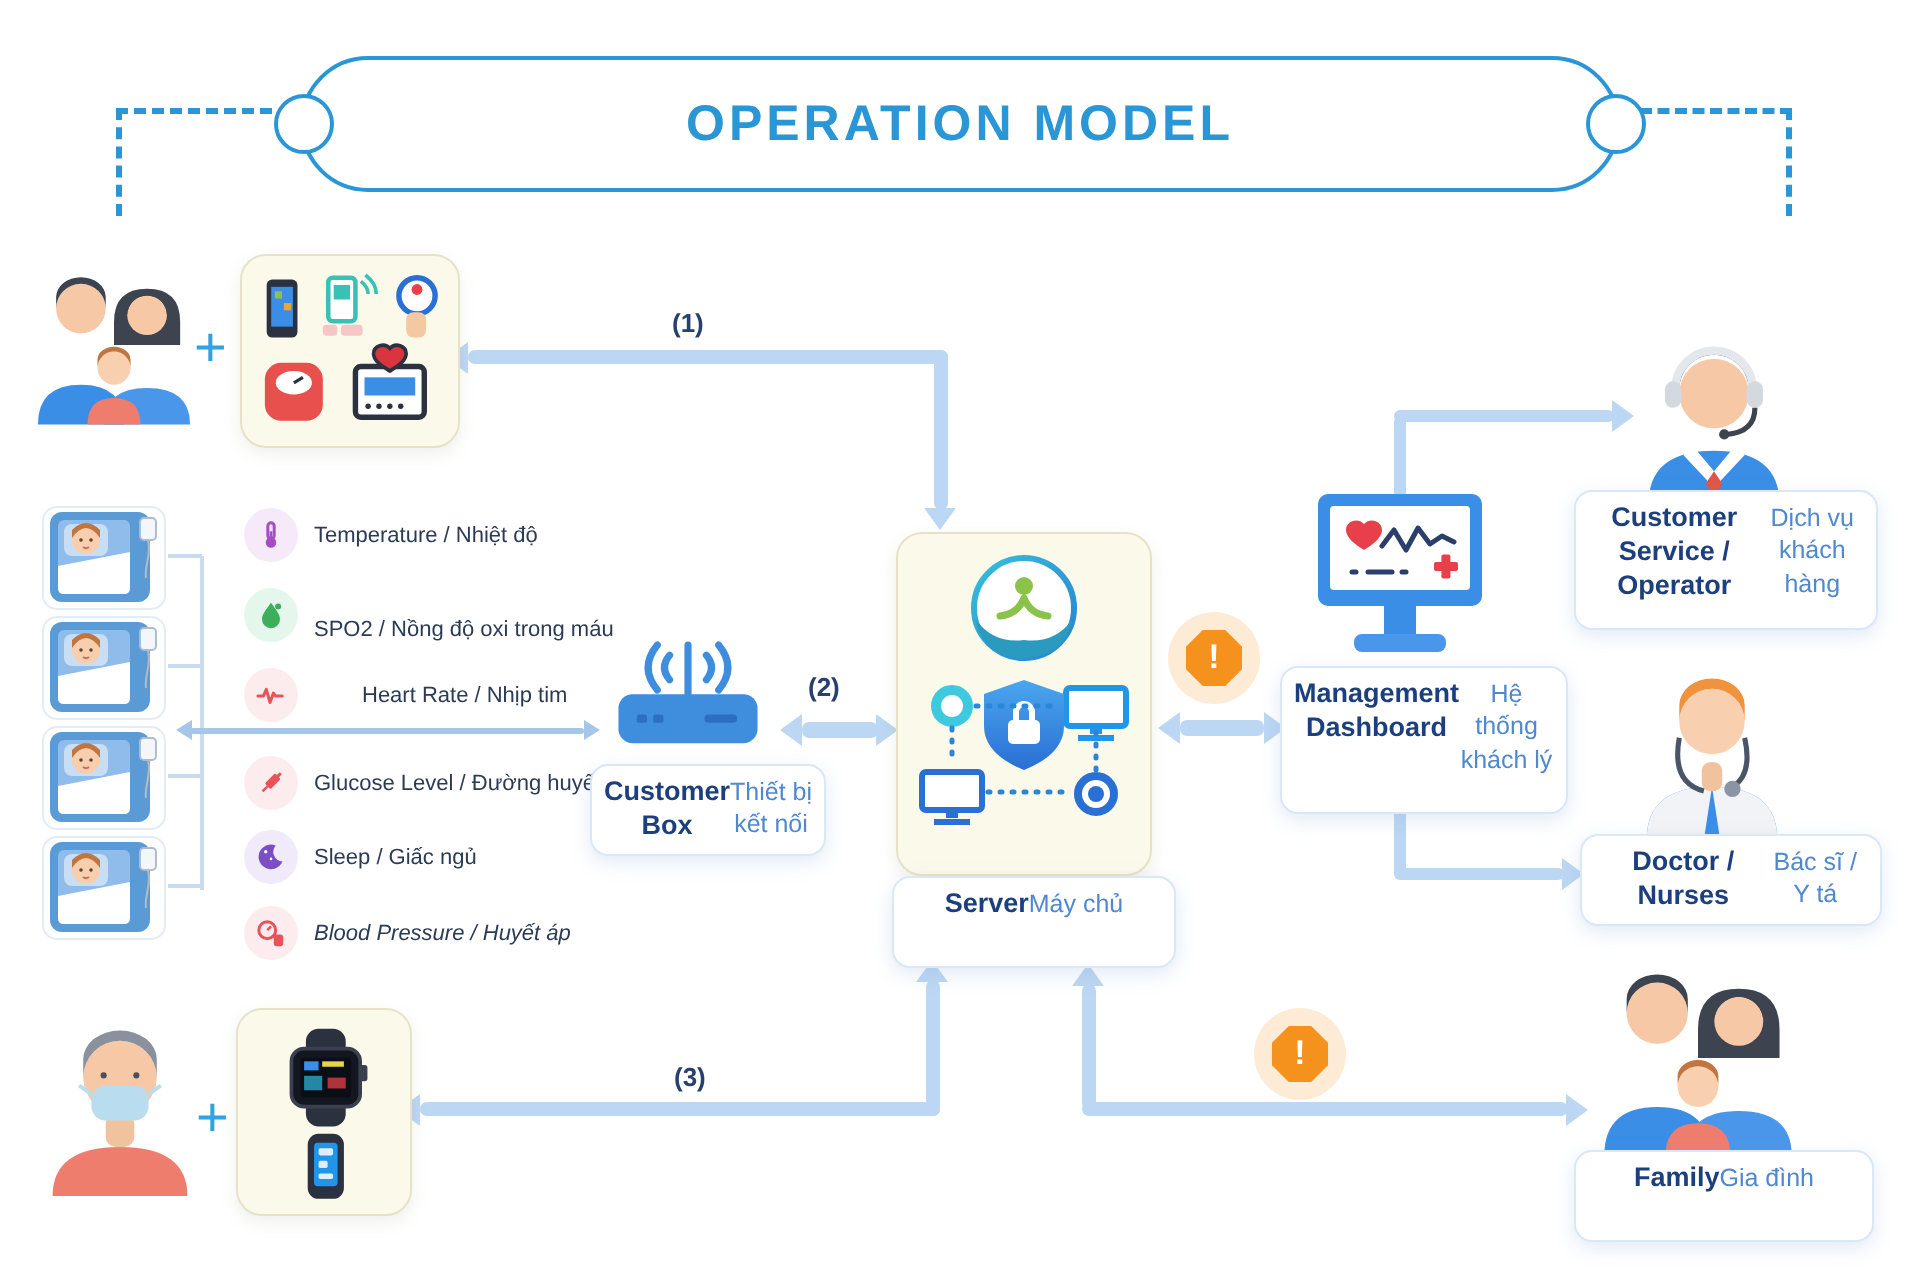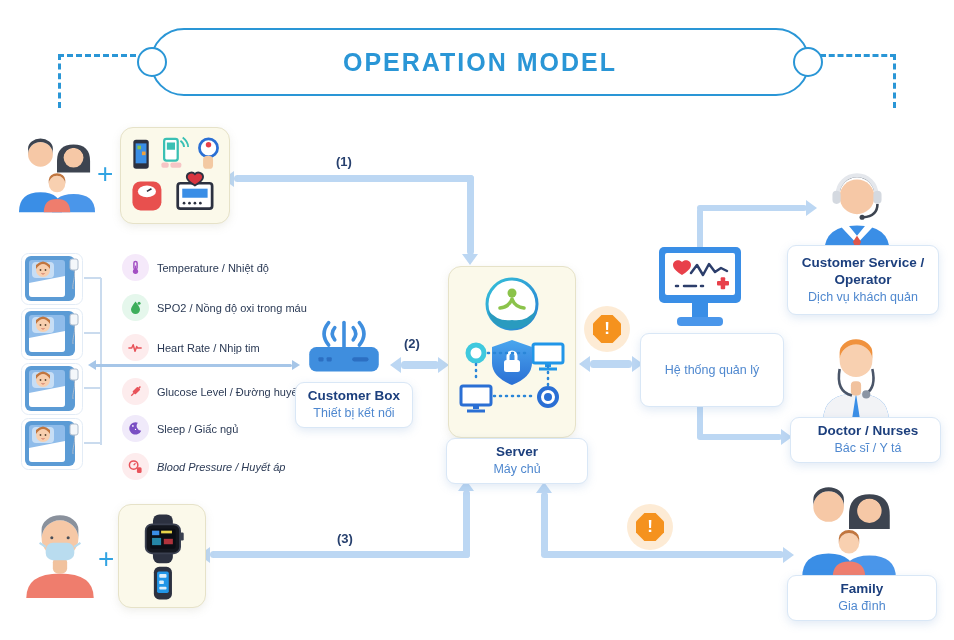--- a/index.html
+++ b/index.html
@@ -22,21 +22,21 @@
   .thin{position:absolute;height:2.5px;background:#a6c6e8;border-radius:2px;}
   .tah{position:absolute;width:0;height:0;border-style:solid;}
   .tah.l{border-width:5px 8px 5px 0;border-color:transparent #a6c6e8 transparent transparent;}
   .tah.r{border-width:5px 0 5px 8px;border-color:transparent transparent transparent #a6c6e8;}
   .stub{position:absolute;background:#cadbee;height:2px;}
   .brk{position:absolute;background:#cadbee;width:2px;}
   .num{position:absolute;font-size:13px;font-weight:600;color:#27406e;}
   
   .nlabel{position:absolute;background:#fff;border:1px solid #d9e7f6;border-radius:9px;
           box-shadow:0 3px 10px rgba(120,160,210,.22);padding:5px 6px;text-align:center;
-          display:flex;flex-direction:column;justify-content:center;}
+          display:flex;flex-direction:row;justify-content:center;}
   .nl-t{font-size:13.5px;font-weight:700;color:#1c3f7d;line-height:1.25;}
   .nl-s{font-size:12.5px;color:#4f88cf;line-height:1.3;}
   
   .cream{position:absolute;background:#fbf9ea;border:1px solid #e6e2c8;border-radius:13px;
          box-shadow:0 3px 8px rgba(150,150,120,.15);display:flex;align-items:center;justify-content:center;}
   
   .metric{position:absolute;left:122px;display:flex;align-items:center;height:27px;}
   .mi{width:27px;height:27px;border-radius:50%;display:flex;align-items:center;justify-content:center;flex:0 0 27px;}
   .mt{margin-left:8px;font-size:11px;color:#2b3a55;font-weight:500;white-space:nowrap;}
   
@@ -209,30 +209,30 @@
   <div class="metric" style="top:254px;">
     <span class="mi" style="background:#f5e9fa;">
       <svg width="15" height="15" viewBox="0 0 16 16">
           <rect x="6.3" y="1.5" width="3.4" height="8.5" rx="1.7" fill="none" stroke="#a34fc3" stroke-width="1.6"></rect>
           <circle cx="8" cy="12" r="2.8" fill="#a34fc3"></circle>
           <line x1="8" y1="6" x2="8" y2="10.5" stroke="#a34fc3" stroke-width="1.4"></line>
         </svg>
     </span>
     <span class="mt">Temperature / Nhiệt độ</span>
   </div>
-  <div class="metric" style="top:294px;">
+  <div class="metric" style="top:294px;align-items:flex-end;">
     <span class="mi" style="background:#e5f7ec;">
       <svg width="15" height="15" viewBox="0 0 16 16">
           <path d="M8,1.5 C5,5.5 3.2,8 3.2,10.2 a4.8,4.8 0 0 0 9.6,0 C12.8,8 11,5.5 8,1.5 z" fill="#3dae5b"></path>
           <circle cx="11.8" cy="3.4" r="1.6" fill="#3dae5b"></circle>
         </svg>
     </span>
     <span class="mt">SPO2 / Nồng độ oxi trong máu</span>
   </div>
-  <div class="metric" style="top:334px;">
+  <div class="metric" style="top:334px;gap:24px;">
     <span class="mi" style="background:#fdeced;">
       <svg width="15" height="15" viewBox="0 0 16 16">
           <path d="M1,8.5 h3 l1.5,-3.5 2,7 1.8,-5 1,1.5 h3.7" stroke="#e8535a" stroke-width="1.6" fill="none" stroke-linejoin="round" stroke-linecap="round"></path>
         </svg>
     </span>
     <span class="mt">Heart Rate / Nhịp tim</span>
   </div>
   <div class="metric" style="top:378px;">
     <span class="mi" style="background:#fdeced;">
       <svg width="15" height="15" viewBox="0 0 16 16">
@@ -334,21 +334,22 @@
         <line x1="50" y1="41" x2="52" y2="41"></line>
       </g>
     <g fill="#e8404a">
         <rect x="66" y="36" width="12" height="4.5" rx="1"></rect>
         <rect x="69.7" y="32.3" width="4.5" height="12" rx="1"></rect>
       </g>
     <rect x="41" y="58" width="16" height="14" fill="#3a8ee6"></rect>
     <rect x="26" y="72" width="46" height="9" rx="4" fill="#4a96ea"></rect>
   </svg>
   <div class="nlabel" style="left:640px;top:333px;width:130px;height:62px;">
-    <div class="nl-s">Hệ thống quản lý</div>
+    <div class="nl-t">Management Dashboard</div>
+    <div class="nl-s">Hệ thống khách lý</div>
   </div>
 
   <div class="halo" style="left:584px;top:306px;"></div>
   <div class="oct" style="left:593px;top:315px;">!</div>
   <div class="halo" style="left:627px;top:504px;"></div>
   <div class="oct" style="left:636px;top:513px;">!</div>
 
   <svg class="fig" style="left:812px;top:162px;width:90px;height:90px;" viewBox="0 0 88 88">
     <path d="M12,88 q0,-26 32,-26 q32,0 32,26 z" fill="#3a8ee6"></path>
     <path d="M34,60 l10,12 10,-12 l5,4 -15,16 -15,-16 z" fill="#fff"></path>
@@ -356,21 +357,21 @@
     <circle cx="44" cy="34" r="17" fill="#f6c8a6"></circle>
     <path d="M27,32 a17,17 0 0 1 34,0 l0,-6 a17,14 0 0 0 -34,0 z" fill="#5a6472"></path>
     <path d="M25,32 a19,19 0 0 1 38,0" fill="none" stroke="#e4e7ec" stroke-width="4"></path>
     <rect x="20" y="28" width="8" height="13" rx="4" fill="#d4d9e0"></rect>
     <rect x="60" y="28" width="8" height="13" rx="4" fill="#d4d9e0"></rect>
     <path d="M64,41 q0,12 -14,13" fill="none" stroke="#3d4450" stroke-width="2.5"></path>
     <circle cx="49" cy="54" r="2.5" fill="#3d4450"></circle>
   </svg>
   <div class="nlabel" style="left:787px;top:245px;width:138px;height:58px;">
     <div class="nl-t">Customer Service / Operator</div>
-    <div class="nl-s">Dịch vụ khách quản</div>
+    <div class="nl-s">Dịch vụ khách hàng</div>
   </div>
 
   <svg class="fig" style="left:815px;top:326px;width:82px;height:94px;" viewBox="0 0 80 92">
     <path d="M8,92 q0,-26 32,-26 q32,0 32,26 z" fill="#3a8ee6"></path>
     <path d="M8,92 q0,-26 32,-26 l-4,26 z" fill="#f2f3f6"></path>
     <path d="M72,92 q0,-26 -32,-26 l4,26 z" fill="#f2f3f6"></path>
     <rect x="35" y="54" width="10" height="14" rx="4" fill="#f1c29e"></rect>
     <circle cx="40" cy="34" r="16" fill="#f8d0b0"></circle>
     <path d="M24,34 a16,16 0 0 1 32,0 l0,-8 a16,13 0 0 0 -32,0 z" fill="#f0923e"></path>
     <path d="M24,42 q-4,22 12,26" fill="none" stroke="#4a5568" stroke-width="2.5"></path>

